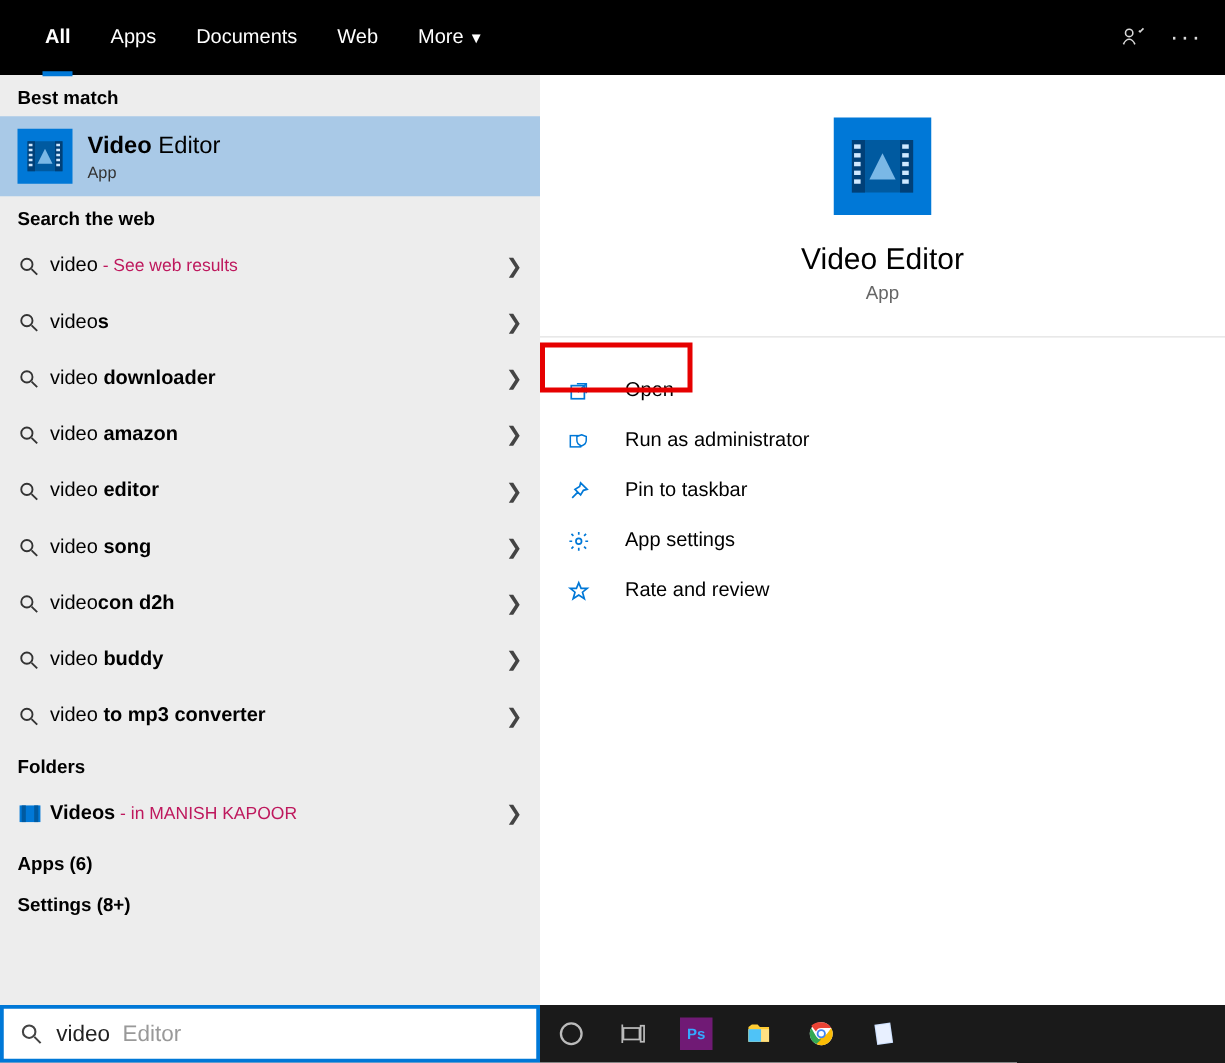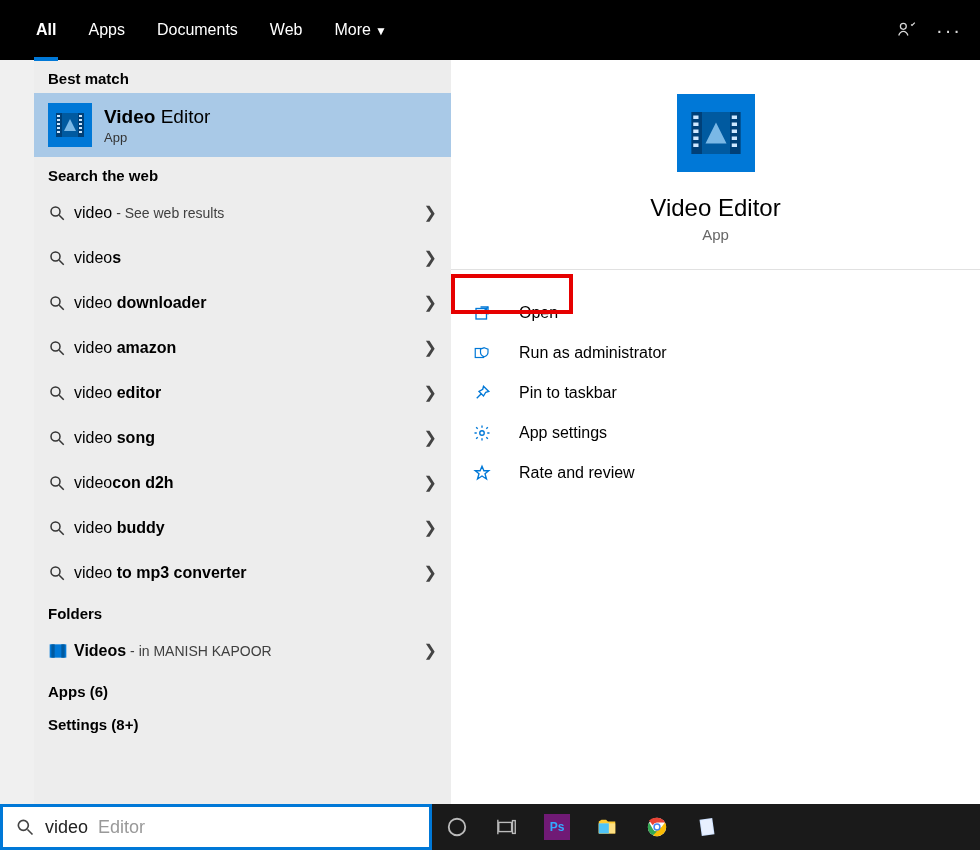--- a/index.html
+++ b/index.html
@@ -8,37 +8,37 @@
   
   .topbar { background:#000; height:60px; display:flex; align-items:center; padding-left:20px; padding-right:18px; color:#fff; font-size:16px; }
   .topbar .tab { padding:0 16px; height:60px; line-height:60px; cursor:pointer; }
   .topbar .tab.active { font-weight:600; position:relative; }
   .topbar .tab.active::after { content:""; position:absolute; left:14px; right:14px; bottom:-1px; height:4px; background:#0078d7; }
   .topbar .more-arrow { font-size:12px; margin-left:4px; }
   .topbar .spacer { flex:1; }
   .topbar .tricon { margin-left:18px; cursor:pointer; opacity:.85; }
   .topbar .tricon svg { display:block; }
 
-  .columns { display:flex; height:744px;margin-left:34px; }
+  .columns { display:flex; height:744px; }
   .leftcol { width:432px; background:#ededed; overflow:hidden; }
   .rightcol { width:548px; background:#fff; }
 
   .section-label { font-weight:600; font-size:15px; padding:10px 14px 6px; }
 
   .selected-result { background:#a9c9e7; display:flex; align-items:center; padding:10px 14px; gap:12px; }
   .selected-result .appicon { width:44px; height:44px; background:#0078d7; display:flex; align-items:center; justify-content:center; }
   .selected-result .appicon svg { width:32px; height:32px; }
   .selected-result .title { font-size:19px; }
   .selected-result .sub { font-size:13px; color:#333; margin-top:2px; }
 
   .result-row { display:flex; align-items:center; padding:0 14px; height:45px; cursor:pointer; font-size:16px; }
   .result-row .ricon { width:26px; display:flex; justify-content:flex-start; }
   .result-row .rlabel { flex:1; }
   .result-row .chev { color:#444; font-size:16px; }
-  .result-row .hint { color:#404040; font-size:14px; }
+  .result-row .hint { color:#be185d; font-size:14px; }
 
   .mag { width:18px; height:18px; }
 
   .folder-row .ricon svg { width:20px; height:20px; }
 
   .rightcol .hero { text-align:center; padding-top:34px; }
   .rightcol .hero .bigicon { width:78px; height:78px; background:#0078d7; margin:0 auto 22px; display:flex; align-items:center; justify-content:center; }
   .rightcol .hero .bigicon svg { width:56px; height:56px; }
   .rightcol .hero h1 { font-size:24px; font-weight:400; }
   .rightcol .hero .sub { color:#666; font-size:15px; margin-top:4px; }

